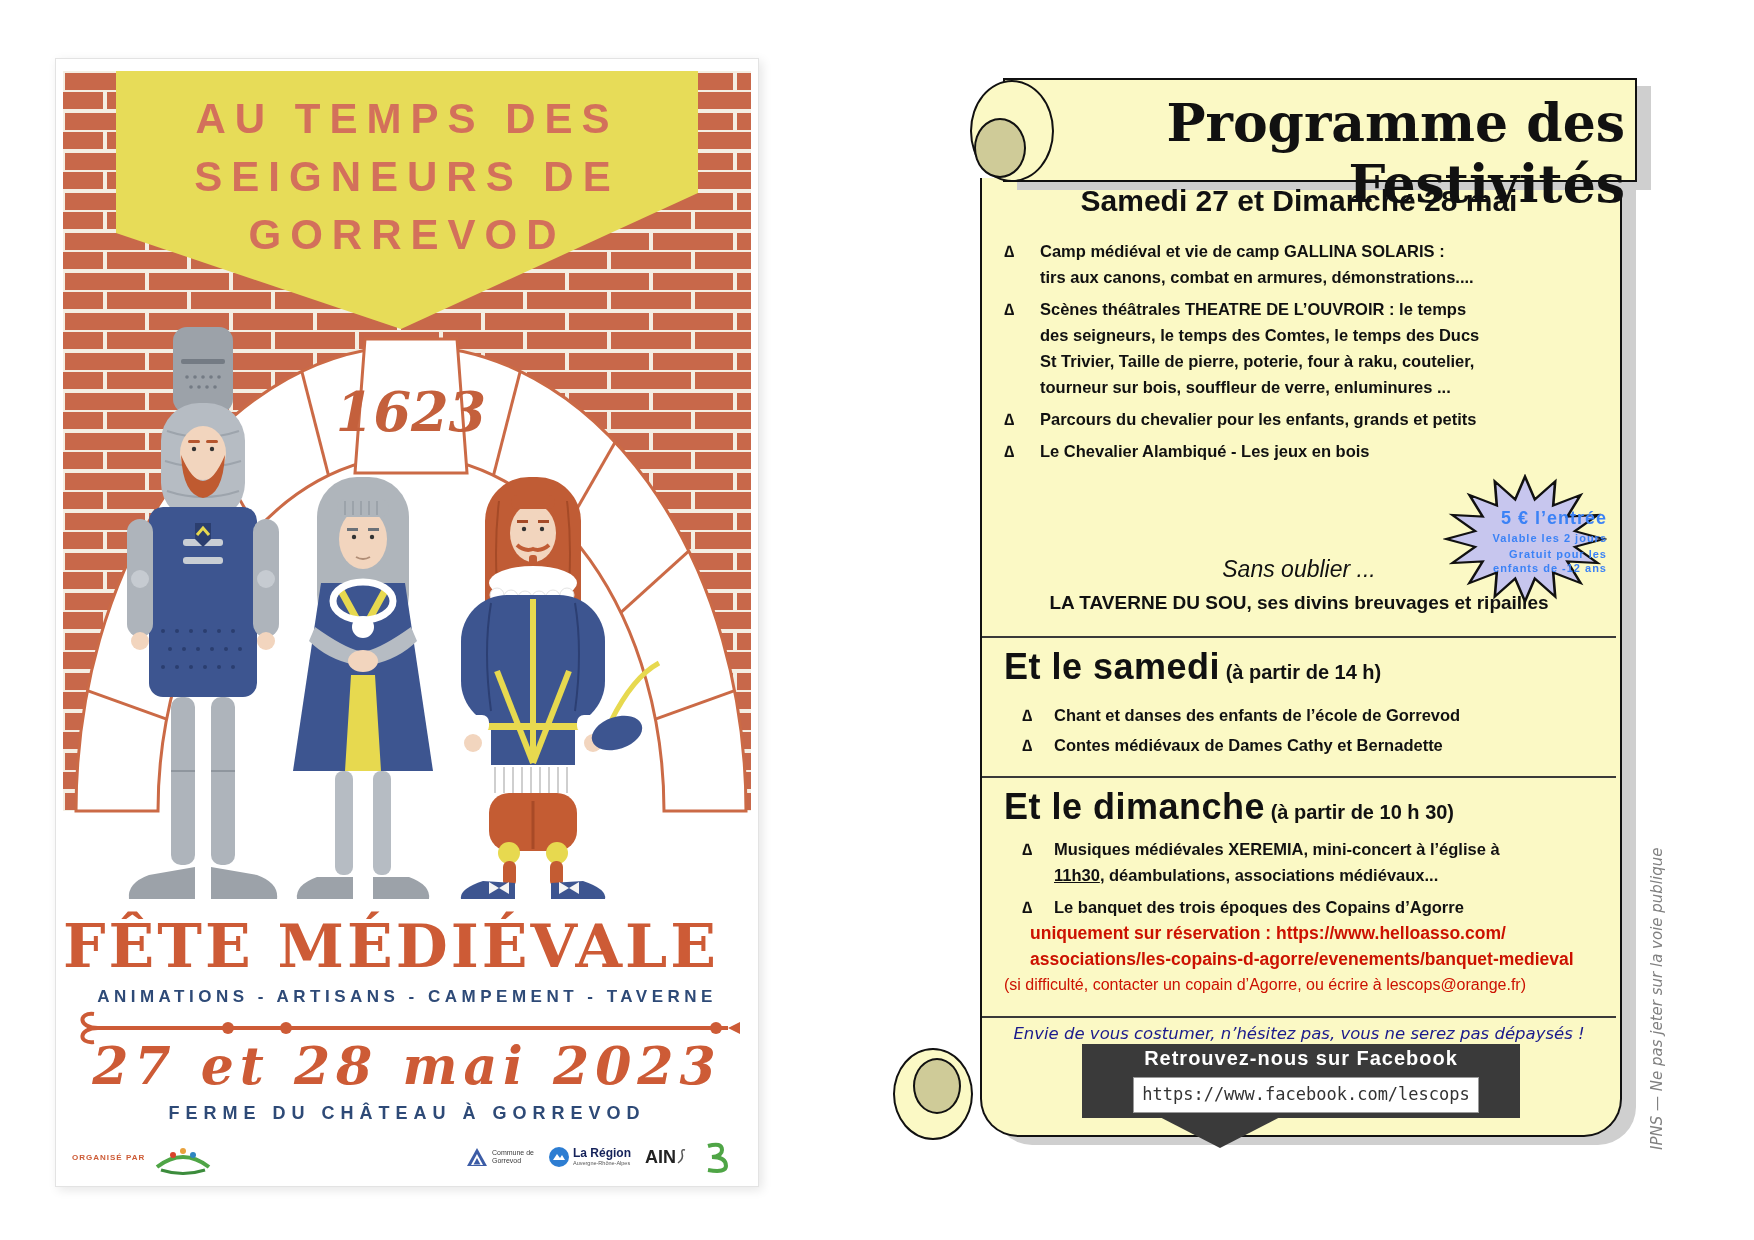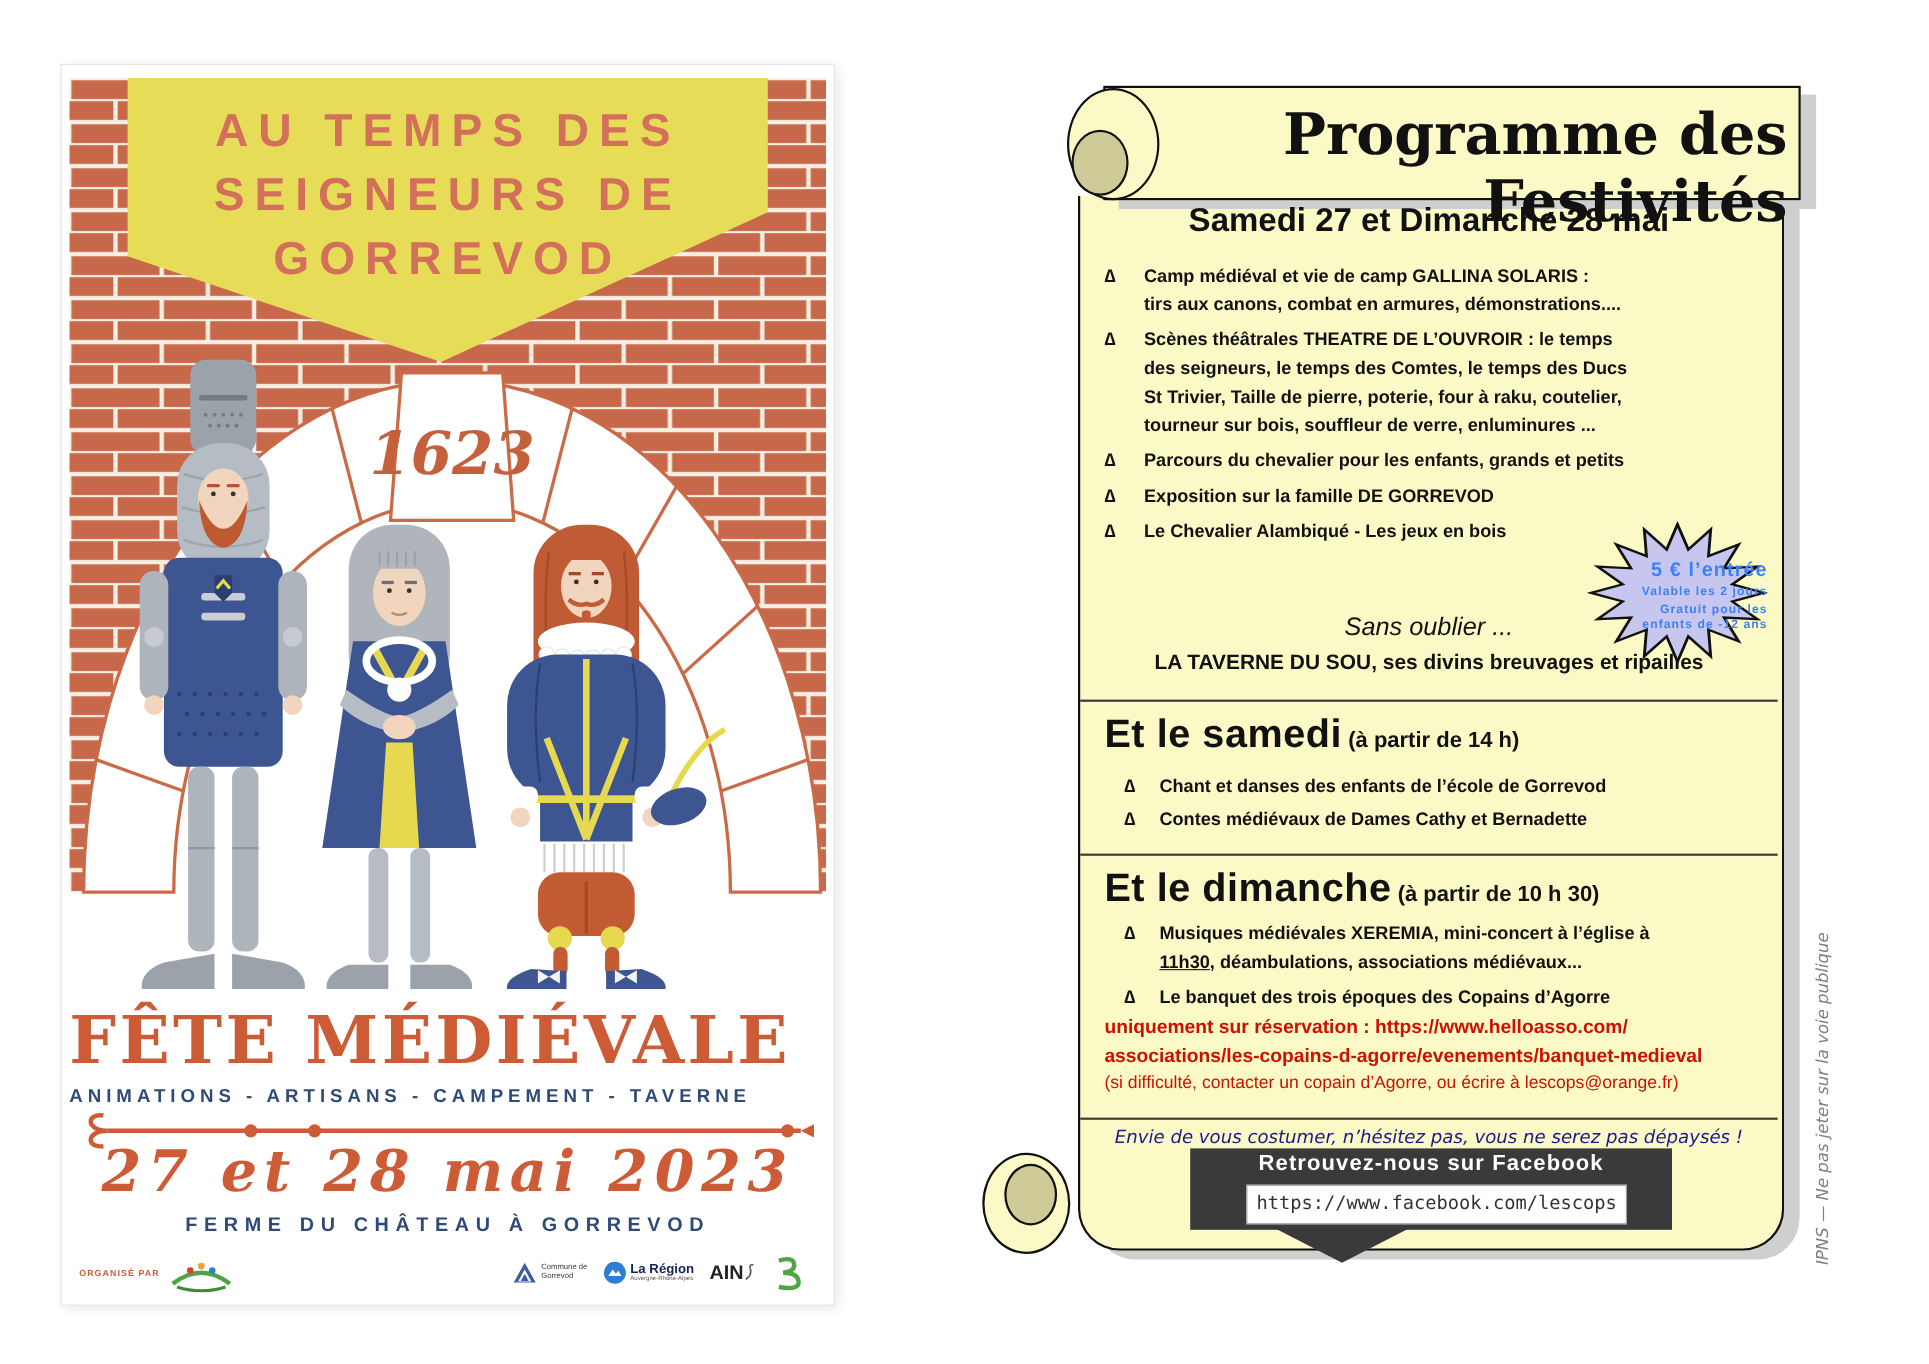--- a/index.html
+++ b/index.html
@@ -6,21 +6,21 @@
   .page{position:relative;width:1754px;height:1240px;background:#ffffff;overflow:hidden;
         font-family:"Liberation Sans",sans-serif;color:#1c1c1c;}
 
   
   .poster{position:absolute;left:55px;top:58px;width:702px;height:1127px;background:#fff;
           border:1px solid #e3e3e3;box-shadow:3px 3px 10px rgba(0,0,0,.10);}
   .poster-art{position:absolute;left:7px;top:12px;}
   .fete-title{position:absolute;left:7px;top:852px;width:688px;text-align:left;
               font-family:"DejaVu Serif",serif;font-weight:bold;font-size:60px;letter-spacing:3px;
               color:#cd5b36;}
-  .poster-subtitle{position:absolute;left:7px;top:928px;width:688px;
+  .poster-subtitle{position:absolute;left:7px;top:928px;width:688px;text-align:center;
               font-weight:bold;font-size:17px;letter-spacing:4.5px;color:#2e4a77;}
   .rule-svg{position:absolute;left:12px;top:952px;}
   .poster-dates{position:absolute;left:7px;top:976px;width:688px;text-align:center;
               font-family:"DejaVu Serif",serif;font-style:italic;font-weight:bold;font-size:52px;
               letter-spacing:6px;color:#cd5b36;}
   .poster-location{position:absolute;left:7px;top:1044px;width:688px;text-align:center;
               font-weight:bold;font-size:18px;letter-spacing:6px;color:#2e4a77;}
   .logos-row{position:absolute;left:16px;top:1076px;width:672px;height:44px;display:flex;
              align-items:center;}
   .organized{font-size:8px;font-weight:bold;letter-spacing:1px;color:#cd5b36;margin-right:6px;}
@@ -62,21 +62,21 @@
           font-weight:bold;font-size:19px;color:#111;}
   .sec-head{position:absolute;left:1004px;z-index:4;font-weight:bold;color:#111;}
   .sec-head .big{font-size:36px;letter-spacing:0.5px;}
   .sec-head .small{font-size:20px;}
   .sec-items{position:absolute;left:1022px;z-index:4;}
   .si{font-weight:bold;font-size:16.5px;line-height:30px;color:#111;white-space:nowrap;}
   .si .mk{display:inline-block;width:32px;}
   .si.cont{padding-left:32px;}
   .u{text-decoration:underline;}
   .p-red{position:absolute;left:1004px;top:920px;width:610px;z-index:4;color:#cc1100;}
-  .p-red .r1{font-weight:bold;font-size:17.5px;line-height:26px;white-space:nowrap;}
+  .p-red .r1{font-weight:bold;font-size:17.5px;line-height:26px;white-space:nowrap;margin-left:26px;}
   .p-red .r2{font-size:16px;line-height:26px;white-space:nowrap;}
   .p-blue{position:absolute;left:980px;top:1024px;width:638px;text-align:center;z-index:4;
           font-family:"DejaVu Sans",sans-serif;font-style:italic;font-size:16.5px;color:#1a1a8c;}
 
   
   .star-wrap{position:absolute;left:1443px;top:474px;width:164px;height:130px;z-index:5;}
   .star-text{position:absolute;width:100%;text-align:right;color:#3b82f6;}
   .st1{top:34px;font-weight:bold;font-size:18px;letter-spacing:1px;}
   .st2{top:58px;font-weight:bold;font-size:11px;letter-spacing:1px;}
   .st3{top:74px;font-weight:bold;font-size:11px;letter-spacing:1px;}
@@ -346,21 +346,20 @@
   <div class="p-date">Samedi 27 et Dimanche 28 mai</div>
 
   <div class="p-list">
     <div class="pl"><span class="mk">∆</span><span>Camp médiéval et vie de camp GALLINA SOLARIS :</span></div>
     <div class="pl cont"><span>tirs aux canons, combat en armures, démonstrations....</span></div>
     <div class="pl gap"><span class="mk">∆</span><span>Scènes théâtrales THEATRE DE L’OUVROIR : le temps</span></div>
     <div class="pl cont"><span>des seigneurs, le temps des Comtes, le temps des Ducs</span></div>
     <div class="pl cont"><span>St Trivier, Taille de pierre, poterie, four à raku, coutelier,</span></div>
     <div class="pl cont"><span>tourneur sur bois, souffleur de verre, enluminures ...</span></div>
     <div class="pl gap"><span class="mk">∆</span><span>Parcours du chevalier pour les enfants, grands et petits</span></div>
-    <div class="pl gap"><span class="mk">∆</span><span>Exposition sur la famille DE GORREVOD</span></div>
     <div class="pl gap"><span class="mk">∆</span><span>Le Chevalier Alambiqué -   Les jeux en bois</span></div>
   </div>
 
   <div class="star-wrap">
     <svg width="164" height="130" viewBox="0 0 100 100" preserveAspectRatio="none">
       <polygon fill="#c7c6ee" stroke="#111" stroke-width="1.6" points="50,2 56,19.6 68.4,5.7 67.2,24.2 83.9,16.1 75.8,32.8 94.3,31.6 80.4,44 98,50 80.4,56 94.3,68.4 75.8,67.2 83.9,83.9 67.2,75.8 68.4,94.3 56,80.4 50,98 44,80.4 31.6,94.3 32.8,75.8 16.1,83.9 24.2,67.2 5.7,68.4 19.6,56 2,50 19.6,44 5.7,31.6 24.2,32.8 16.1,16.1 32.8,24.2 31.6,5.7 44,19.6"></polygon>
     </svg>
     <div class="star-text st1">5 € l’entrée</div>
     <div class="star-text st2">Valable les 2 jours</div>
     <div class="star-text st3">Gratuit pour  les</div>

